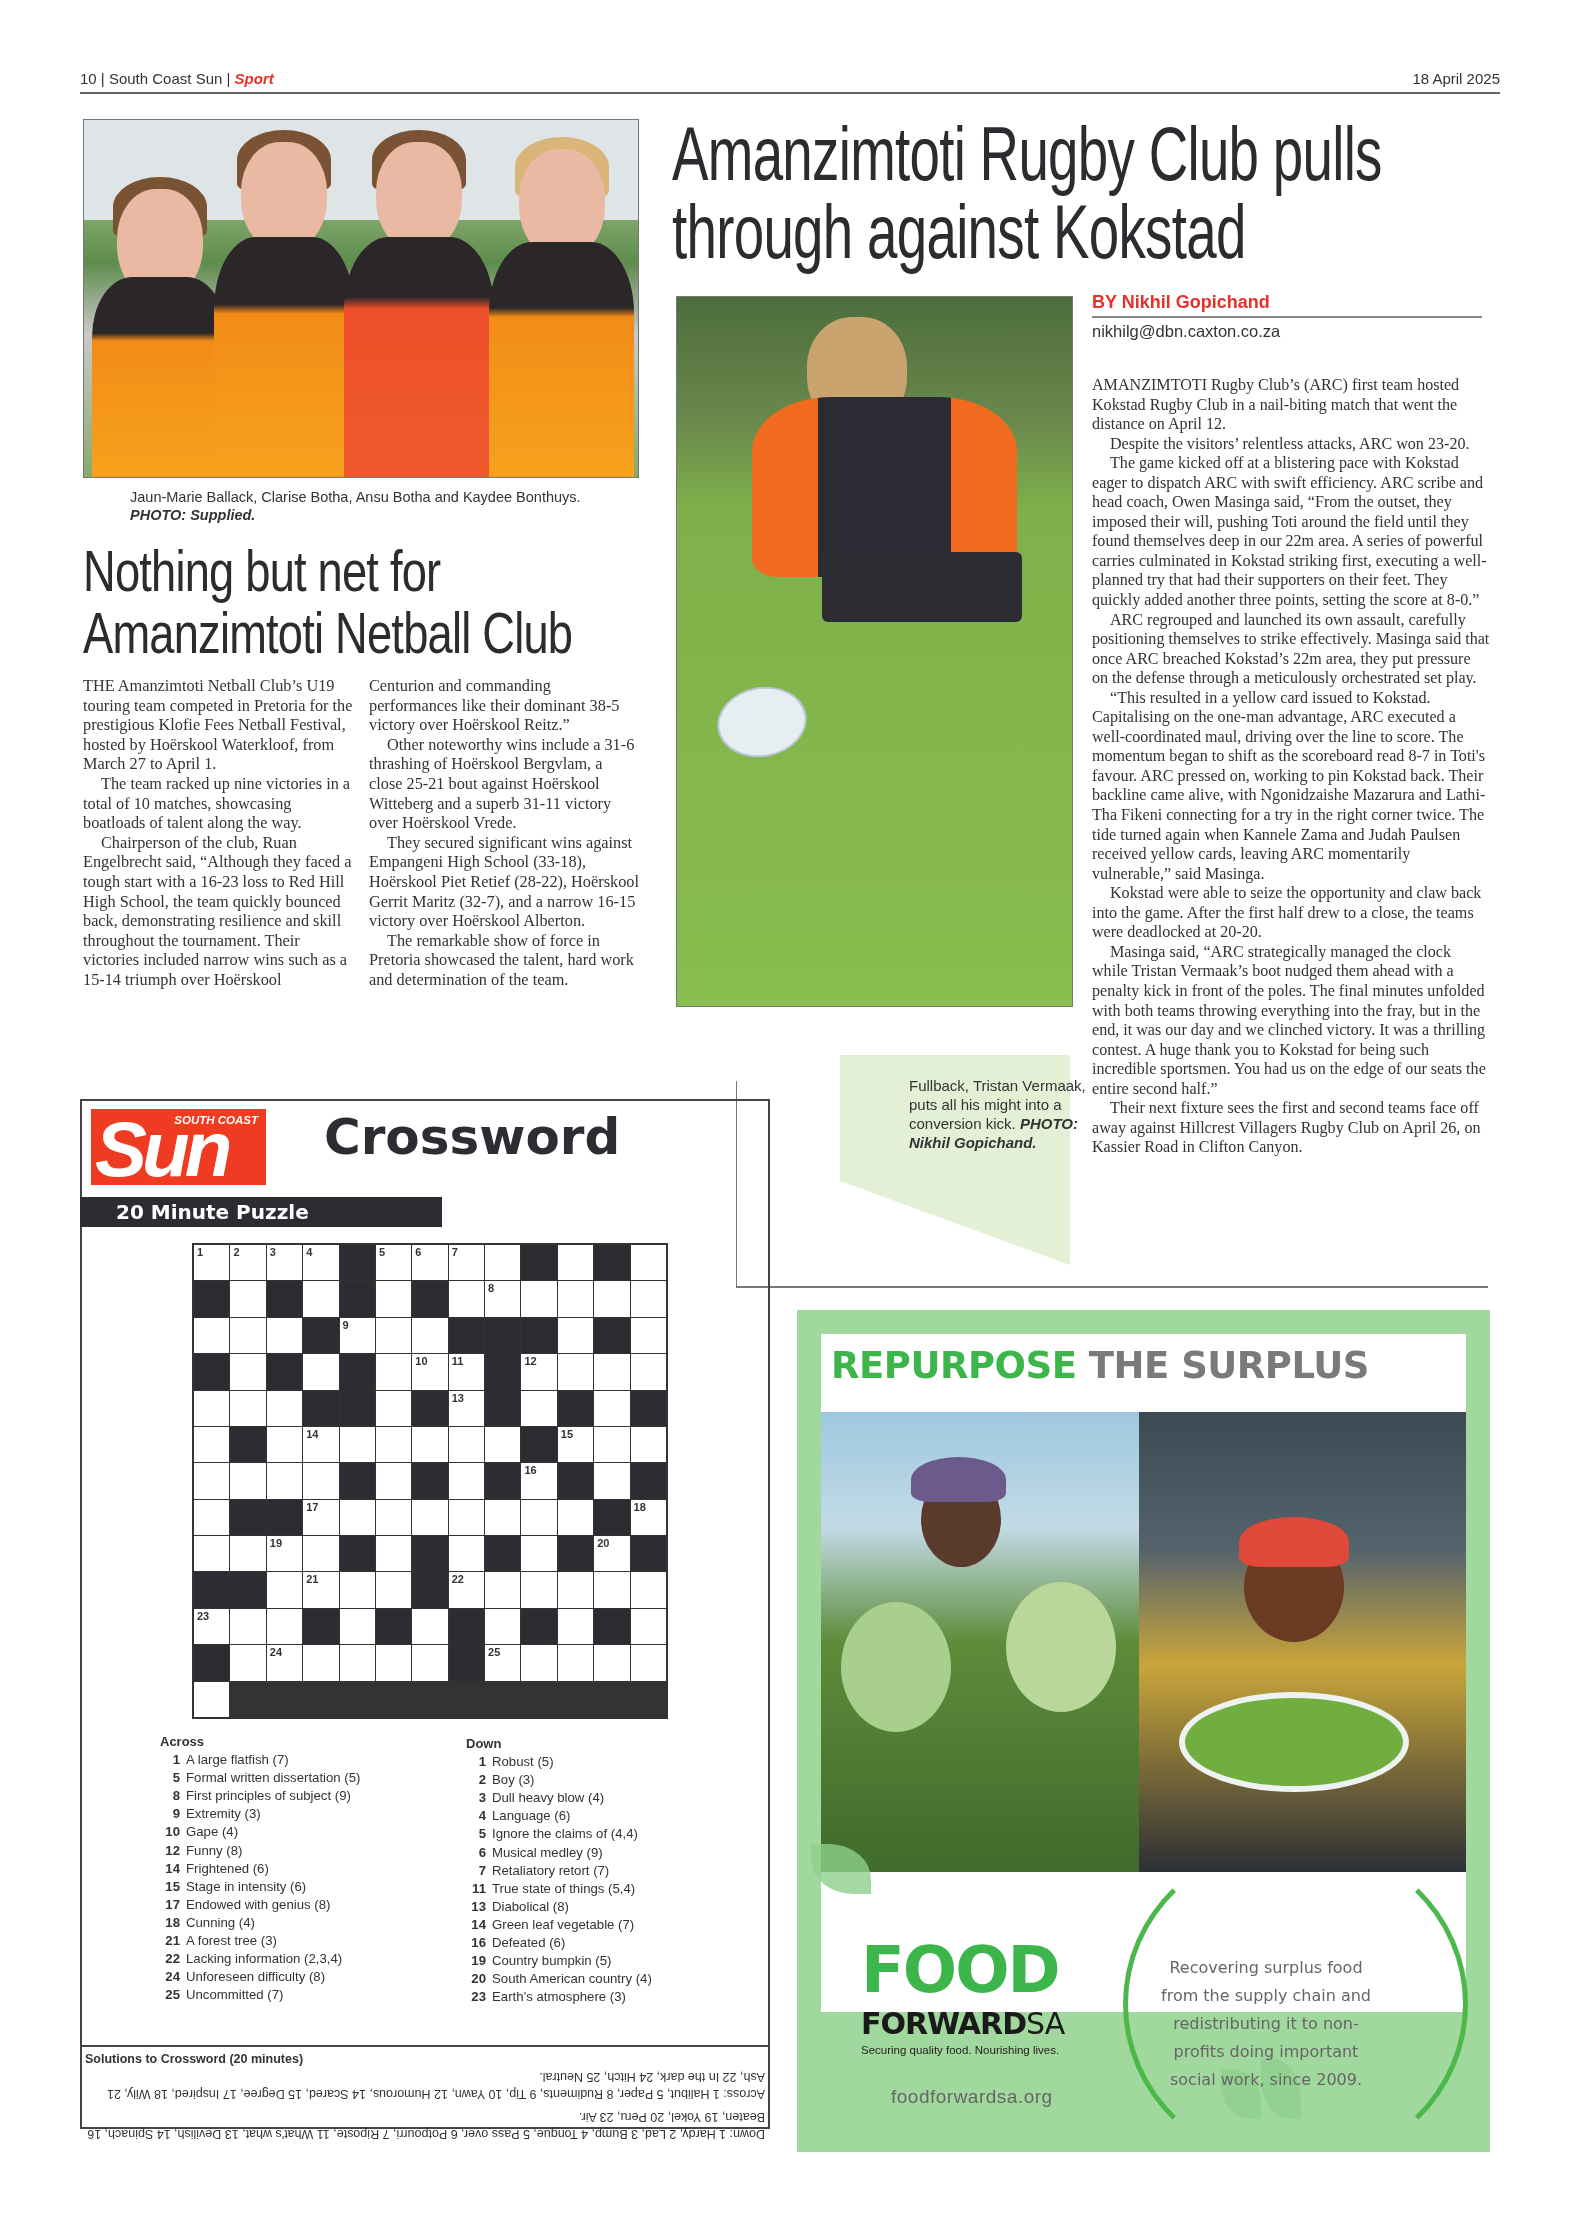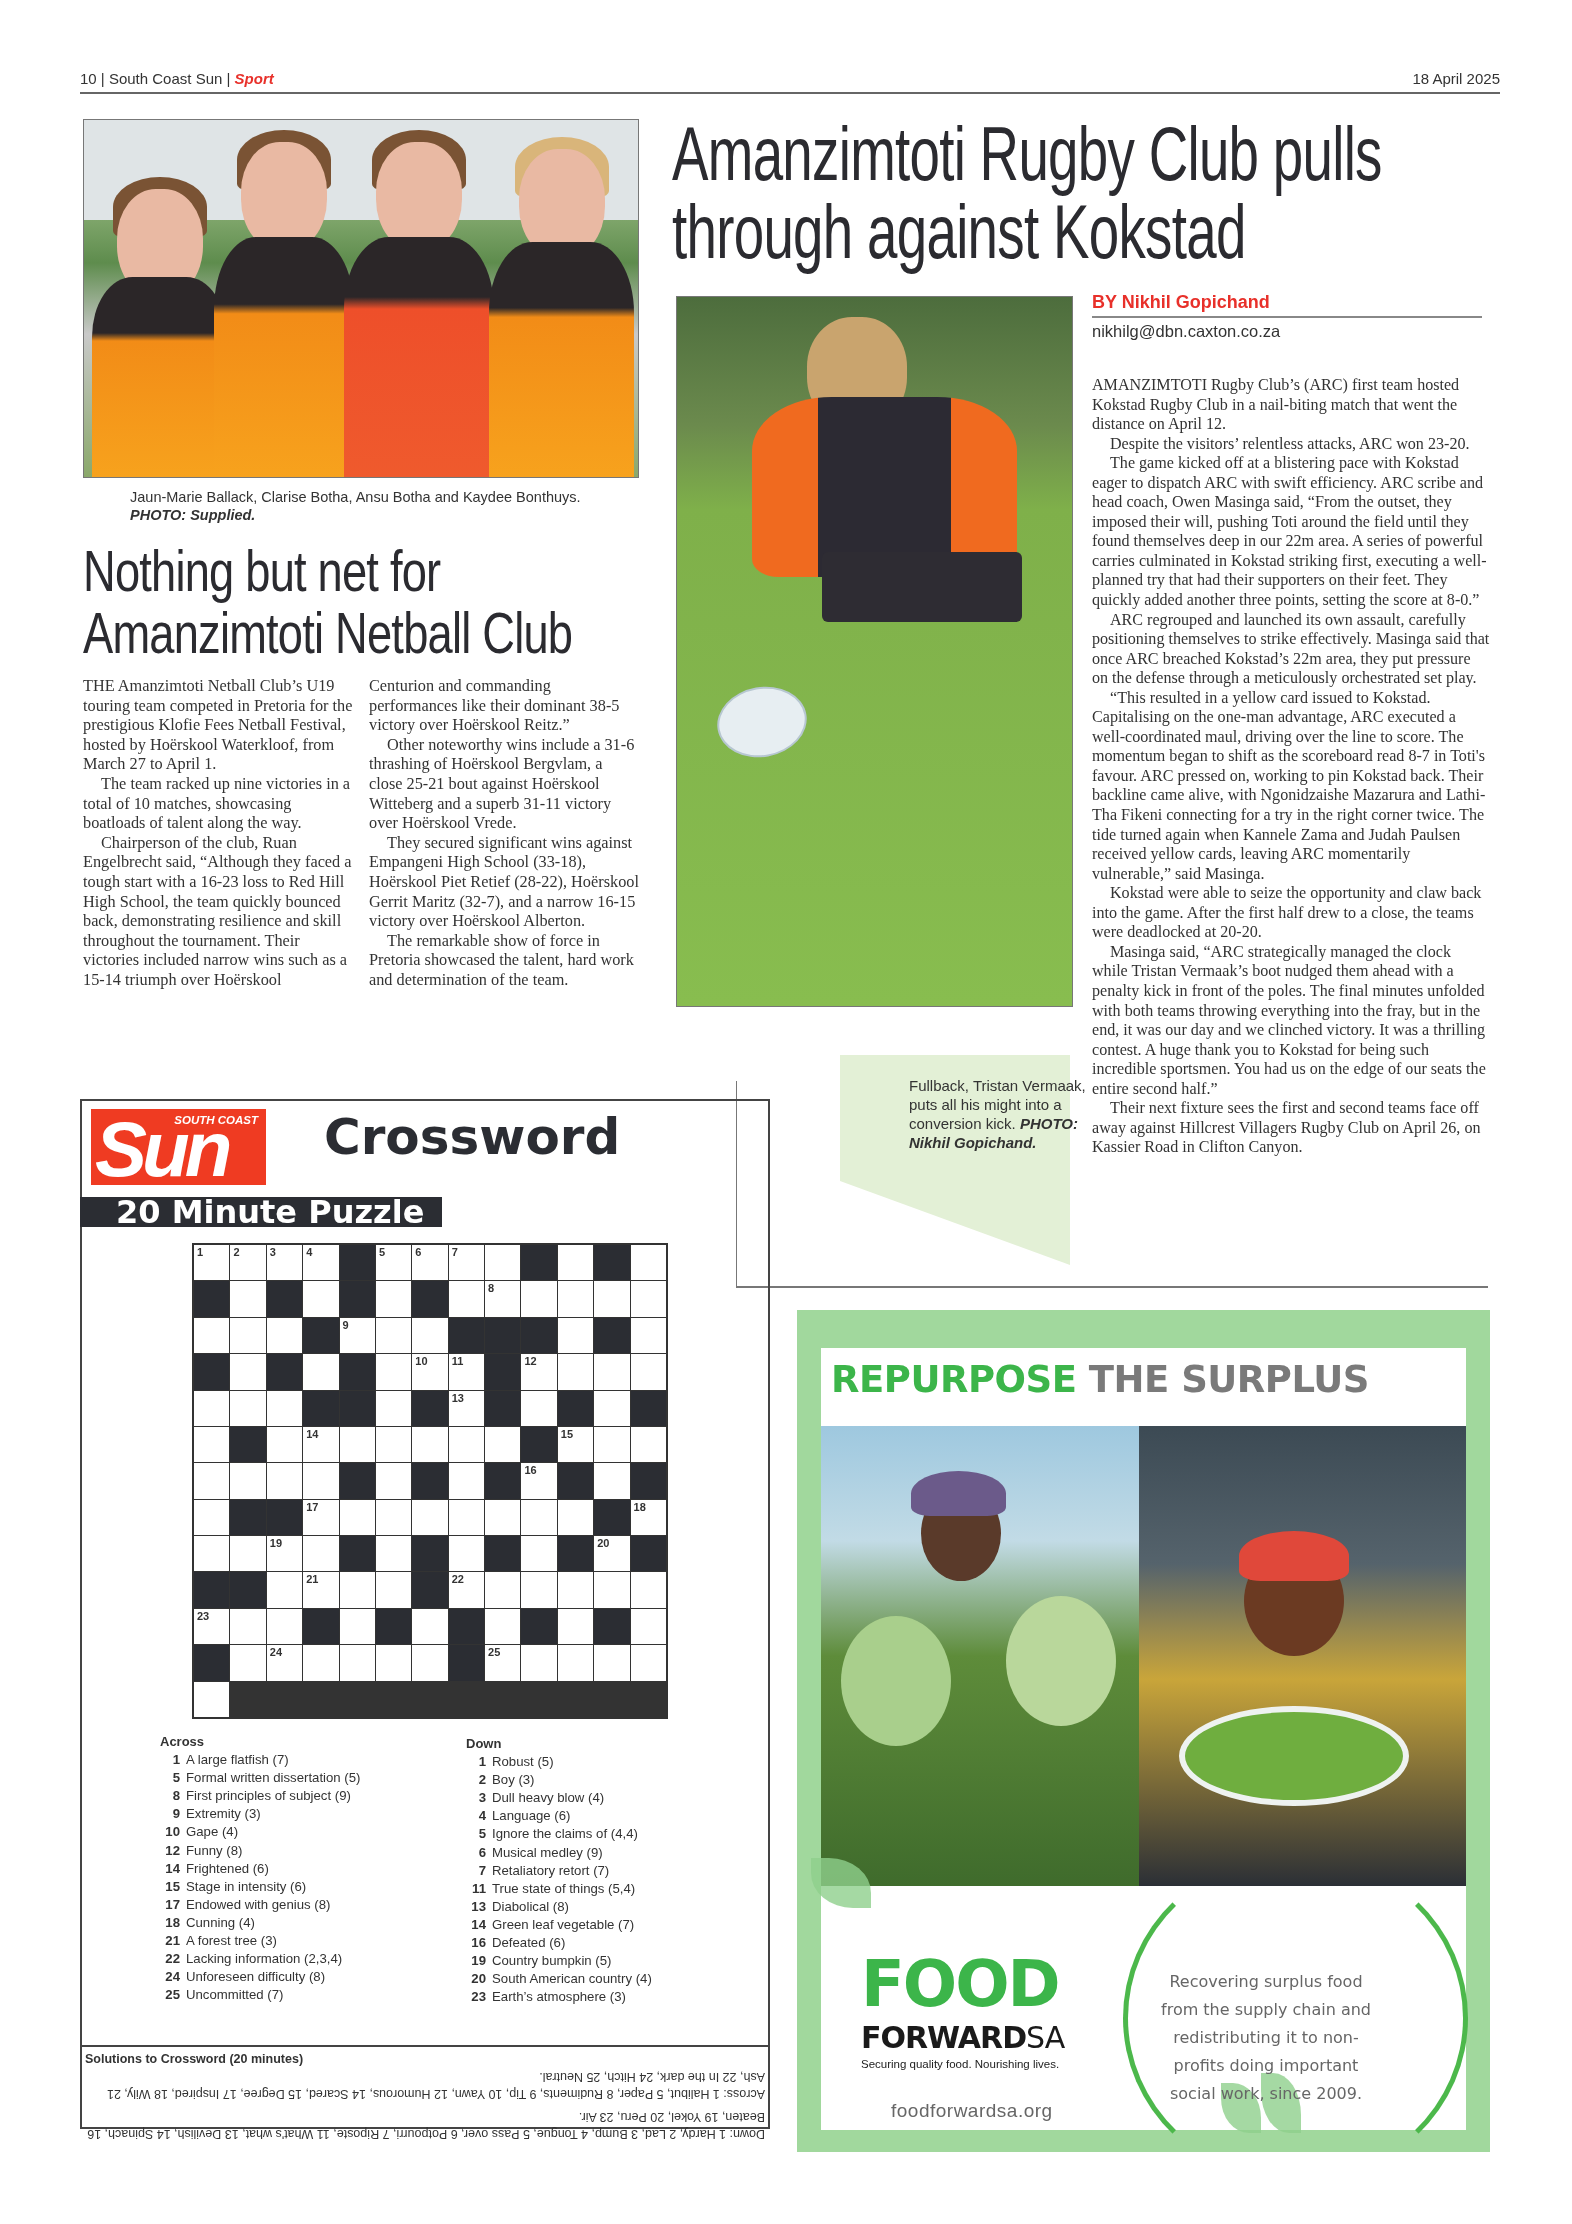--- a/index.html
+++ b/index.html
@@ -50,41 +50,41 @@
   
   .rule-v { left: 736px; top: 1081px; width: 1px; height: 205px; background: #777; }
   .rule-h { left: 736px; top: 1286px; width: 752px; height: 2px; background: #777; }
 
   
   .xw-box { left: 80px; top: 1099px; width: 690px; height: 1030px; border: 2px solid #444; }
   .sun-logo { left: 91px; top: 1109px; width: 175px; height: 76px; background: #ef3b22; }
   .sun-logo .sc { position: absolute; right: 8px; top: 5px; color: #fff; font-weight: bold; font-style: italic; font-size: 11.5px; }
   .sun-logo .sun { position: absolute; left: 4px; top: 2px; color: #fff; font-weight: bold; font-style: italic; font-size: 78px; line-height: 76px; letter-spacing: -5px; }
   .xw-title { left: 324px; top: 1108px; font-size: 50px; font-weight: bold; color: #2b2d33; font-family: "DejaVu Sans", sans-serif; }
-  .xw-sub { left: 80px; top: 1197px; width: 362px; height: 30px; background: #2b2d33; color: #fff; font-family: "DejaVu Sans", sans-serif; font-weight: bold; font-size: 32px; line-height: 30px; padding-left: 36px; }
+  .xw-sub { left: 80px; top: 1197px; width: 362px; height: 30px; background: #2b2d33; color: #fff; font-family: "DejaVu Sans", sans-serif; font-weight: bold; font-size: 20px; line-height: 30px; padding-left: 36px; }
 
   .grid { left: 192px; top: 1243px; width: 476px; height: 476px; display: grid; grid-template-columns: repeat(13, 1fr); grid-template-rows: repeat(13, 1fr); border: 2px solid #333; background: #333; gap: 1px; }
   .cell { background: #fff; position: relative; }
   .cell.b { background: #2b2d33; }
   .cell .n { position: absolute; left: 3px; top: 1px; font-size: 11px; font-weight: bold; color: #333; }
 
   .clues { font-size: 13.2px; line-height: 18.1px; color: #333; }
   .clues h4 { font-size: 13px; font-weight: bold; }
   .clue { display: flex; }
   .clue .num { width: 26px; text-align: right; font-weight: bold; padding-right: 6px; }
   .across { left: 160px; top: 1733px; width: 300px; }
   .down { left: 466px; top: 1735px; width: 300px; }
 
   .solutions { left: 80px; top: 2045px; width: 690px; height: 84px; border-top: 2px solid #444; padding: 4px 5px; font-size: 12.5px; line-height: 17px; color: #333; }
   .solutions .st { font-weight: bold; }
   .solutions .flip { transform: rotate(180deg); transform-origin: center; }
 
   
   .ad { left: 797px; top: 1310px; width: 693px; height: 842px; background: #a1d89d; }
-  .ad-inner { position: absolute; left: 24px; top: 38px; width: 645px; height: 782px; background: #fff; }
+  .ad-inner { position: absolute; left: 24px; top: 24px; width: 645px; height: 678px; background: #fff; }
   .ad-title { position: absolute; left: 10px; top: 10px; font-family: "DejaVu Sans", sans-serif; font-weight: bold; font-size: 37px; letter-spacing: -0.5px; }
   .ad-title .g { color: #3cb54a; }
   .ad-title .gr { color: #7a7a7a; }
   .ad-photo1 { position: absolute; left: 0; top: 78px; width: 318px; height: 460px;
     background: linear-gradient(180deg, #9ec8df 0%, #c2dbe6 25%, #5e8c3a 50%, #3f6b2c 100%); }
   .ad-photo2 { position: absolute; left: 318px; top: 78px; width: 327px; height: 460px;
     background: linear-gradient(180deg, #3c4a54 0%, #55636c 30%, #c9a53a 55%, #2b2f36 100%); }
   .person { position: absolute; border-radius: 50%; }
   .ad-logo-food { position: absolute; left: 40px; top: 604px; font-family: "DejaVu Sans", sans-serif; font-weight: bold; font-size: 64px; color: #3cb54a; letter-spacing: -2px; line-height: 64px; }
   .ad-logo-fwd { position: absolute; left: 40px; top: 672px; font-family: "DejaVu Sans", sans-serif; font-weight: bold; font-size: 30px; color: #1a1a1a; letter-spacing: -1px; }

